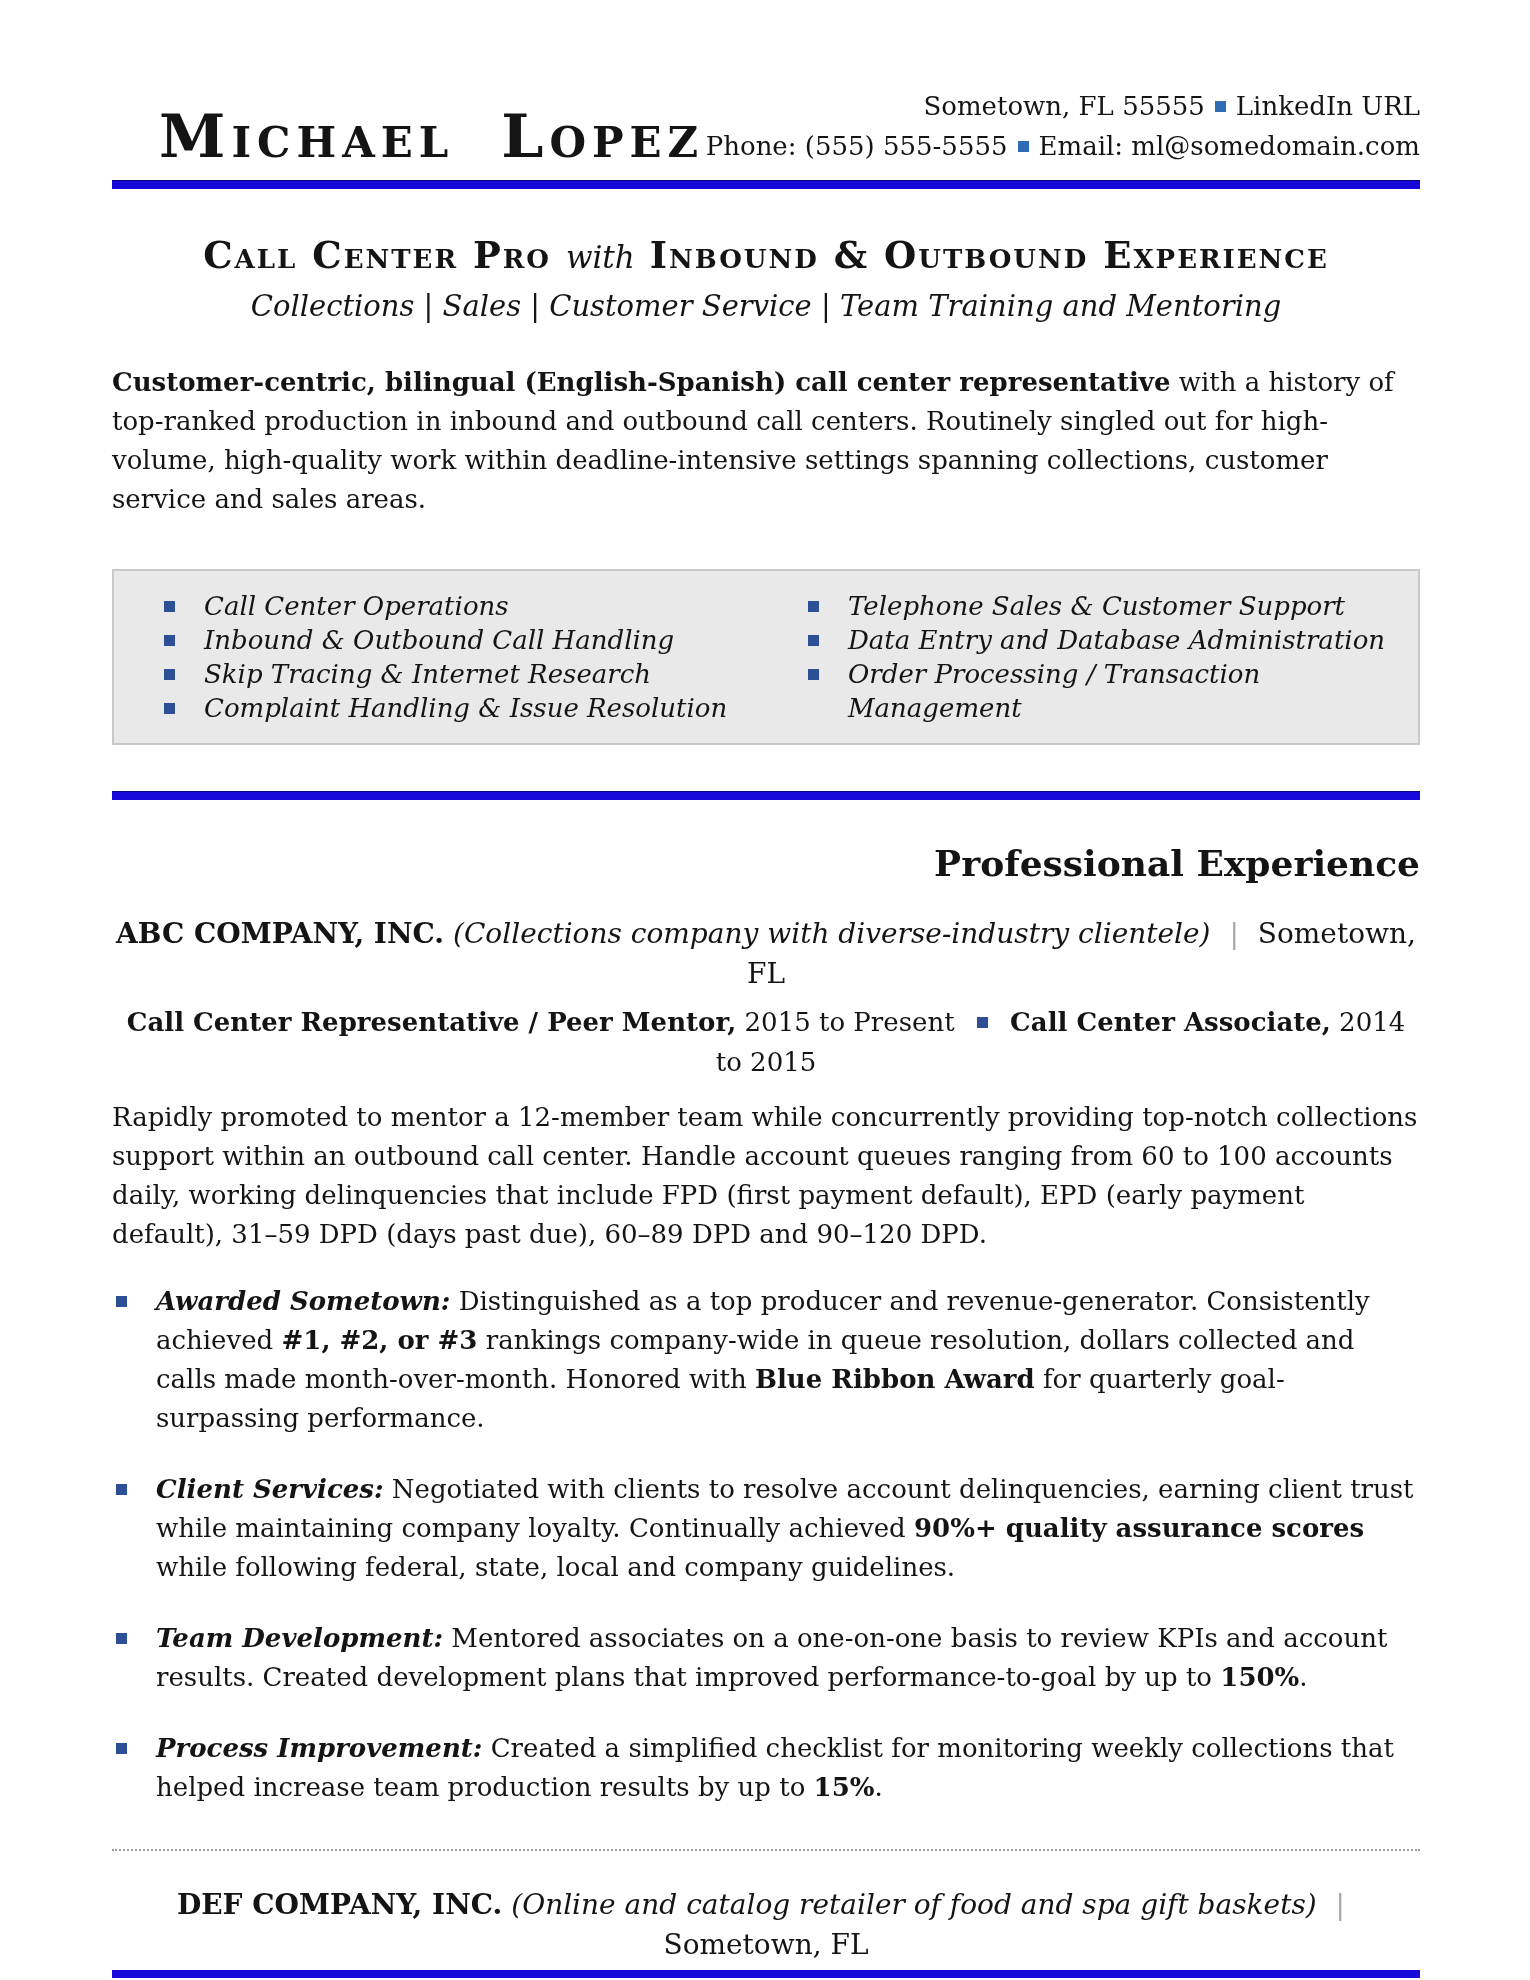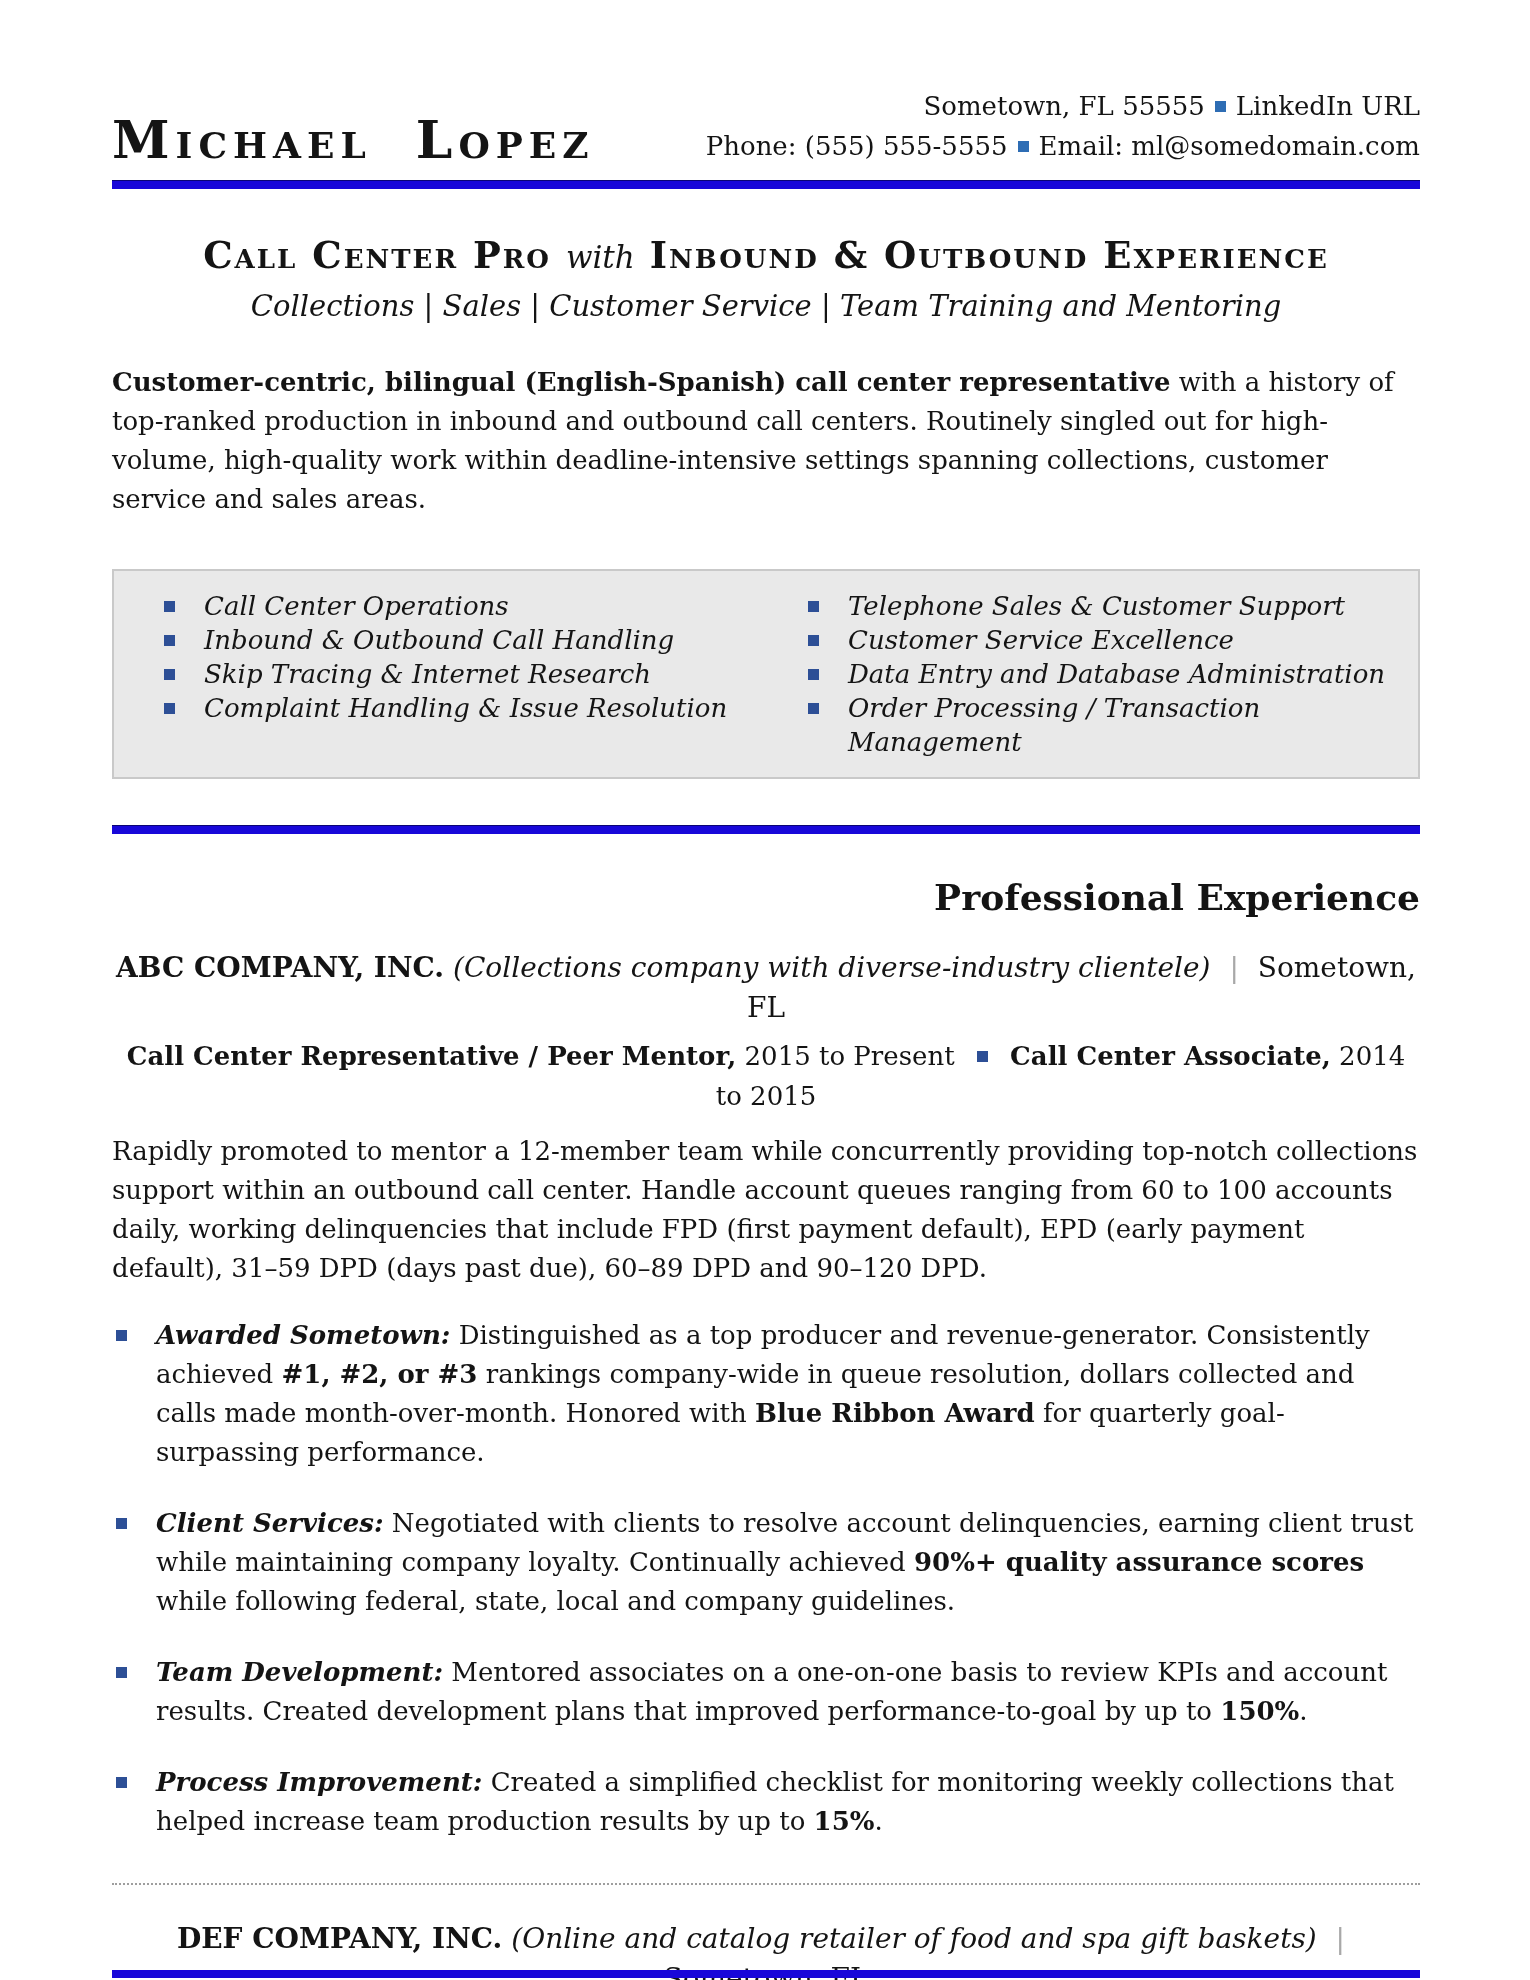--- a/index.html
+++ b/index.html
@@ -23,25 +23,26 @@
   .page { padding: 0 110px 0 112px; position: relative; }
 
   
   .header {
     display: flex; justify-content: space-between; align-items: flex-end;
     padding-top: 86px;
   }
   .name {
     font-variant: small-caps;
     font-weight: 700;
-    font-size: 52px;
+    font-size: 60px;
     letter-spacing: 6px;
     word-spacing: 20px;
     line-height: 1;
     white-space: nowrap;
+    margin-left: 47px;
   }
   .contact { text-align: right; font-size: 26px; line-height: 40px; white-space: nowrap; }
   .csq {
     display: inline-block; width: 11px; height: 11px;
     background: var(--header-square-blue, #2e6db4);
     margin: 0 10px; vertical-align: middle; position: relative; top: -2px;
   }
 
   .rule {
     height: 9px; background: var(--rule-blue, #1807d9);
@@ -149,21 +150,20 @@
 
   <div class="skills">
     <div class="skills-col left">
       <div class="skill-item"><span class="sq"></span><span>Call Center Operations</span></div>
       <div class="skill-item"><span class="sq"></span><span>Inbound &amp; Outbound Call Handling</span></div>
       <div class="skill-item"><span class="sq"></span><span>Skip Tracing &amp; Internet Research</span></div>
       <div class="skill-item"><span class="sq"></span><span>Complaint Handling &amp; Issue Resolution</span></div>
     </div>
     <div class="skills-col right">
       <div class="skill-item"><span class="sq"></span><span>Telephone Sales &amp; Customer Support</span></div>
-      <div class="skill-item"><span class="sq"></span><span>Customer Service Excellence</span></div>
       <div class="skill-item"><span class="sq"></span><span>Data Entry and Database Administration</span></div>
       <div class="skill-item"><span class="sq"></span><span>Order Processing / Transaction Management</span></div>
     </div>
   </div>
 
   <div class="rule rule-2"></div>
 
   <div class="exp-heading">Professional Experience</div>
 
   <div>

